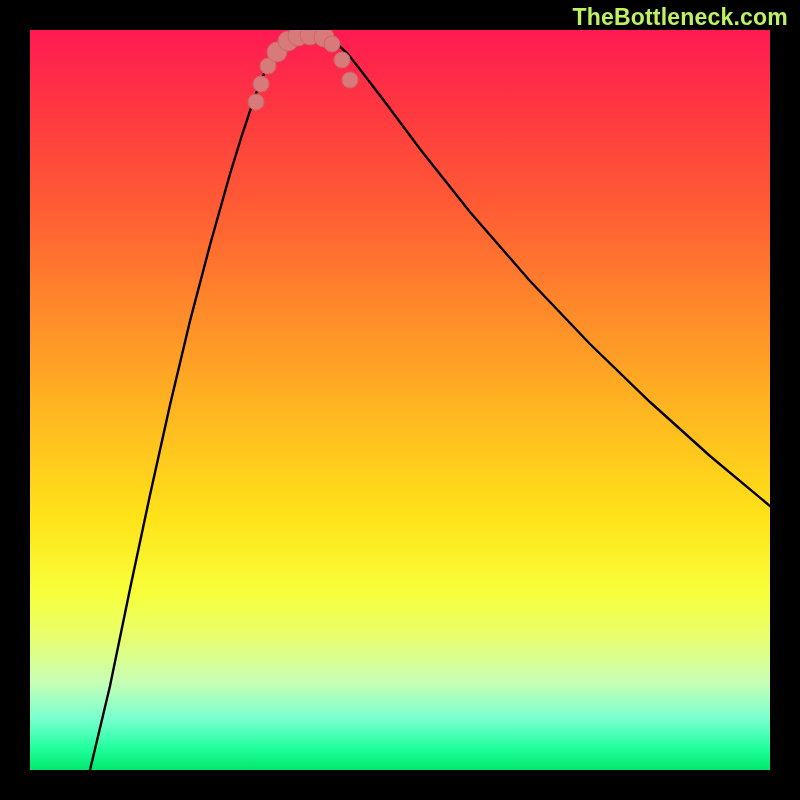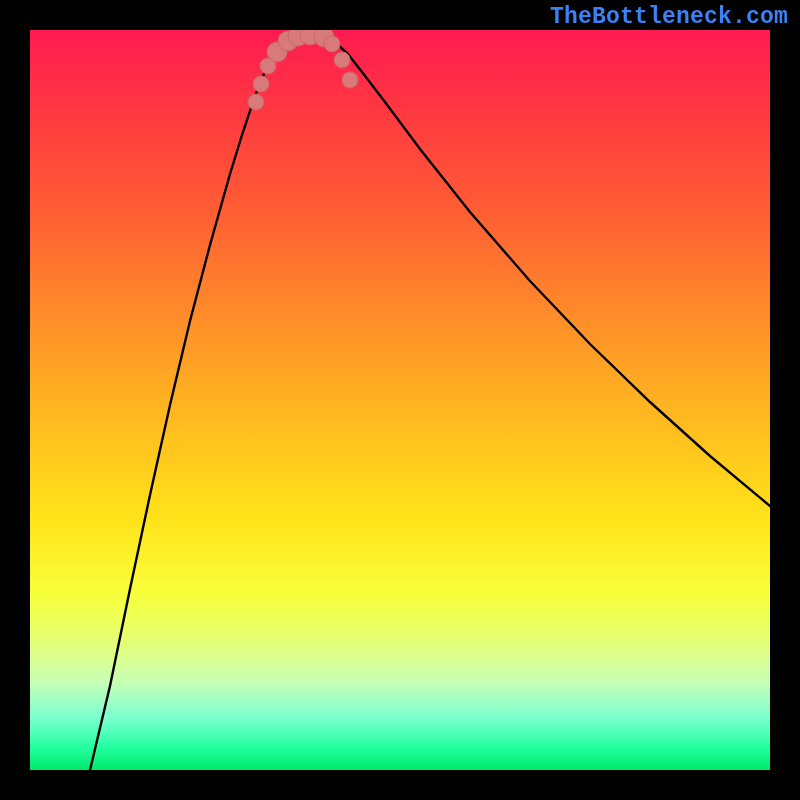--- a/index.html
+++ b/index.html
@@ -35,24 +35,24 @@
       #e8ff6e 82%,
       #c8ffb4 88%,
       #7affd0 93%,
       #22ff9e 97%,
       #00e86b 100%);
   }
   .watermark {
     position: absolute;
     top: 4px;
     right: 12px;
-    font-family: Liberation Mono, monospace;
+    font-family: Liberation Sans, sans-serif;
     font-size: 23px;
     font-weight: 600;
-    color: #3b82f6;
+    color: #bef264;
     letter-spacing: 0.2px;
   }
   svg.curves {
     position: absolute;
     top: 0;
     left: 0;
   }
 </style>
 </head>
 <body>

